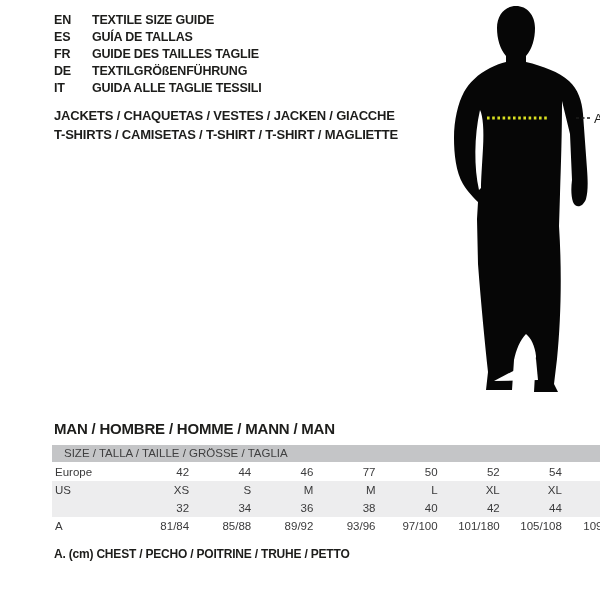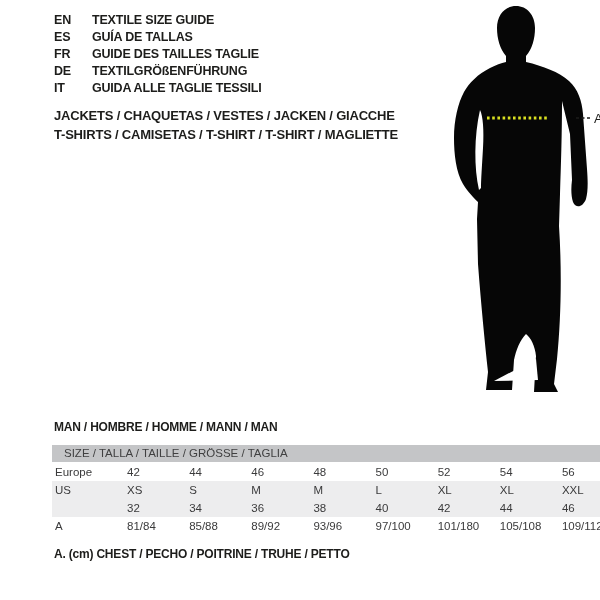--- a/index.html
+++ b/index.html
@@ -12,29 +12,29 @@
   .lang-row { display:flex; height:17px; line-height:17px;
               font-weight:bold; font-size:12.5px; letter-spacing:-0.2px; }
   .lang-code { width:38px; }
   
   .categories { position:absolute; left:22px; top:106px;
                 font-weight:bold; font-size:13px; line-height:19px; letter-spacing:-0.2px; }
   
   .figure { position:absolute; left:418px; top:4px; width:160px; height:390px; }
   
   .section-title { position:absolute; left:22px; top:420px;
-                   font-weight:bold; font-size:12px; letter-spacing:-0.2px; }
+                   font-weight:bold; font-size:15px; letter-spacing:-0.2px; }
   
   .size-table { position:absolute; left:20px; top:445px; width:572px; font-size:11.5px; color:#3a3a3b; }
   .table-header { height:17px; line-height:17px; background:#c4c5c7;
                   padding-left:12px; color:#404041; margin-bottom:1px; }
   .t-row { display:flex; height:18px; line-height:18px; }
   .t-row.shade { background:#ededee; }
   .t-label { width:72px; padding-left:3px; }
-  .t-cell { flex:1; text-align:left; }
+  .t-cell { flex:1; text-align:right; }
   
   .footnote { position:absolute; left:22px; top:547px;
               font-weight:bold; font-size:12px; letter-spacing:-0.2px; }
 </style>
 </head>
 <body>
 
 <div class="page">
 
   <div class="lang-list">
@@ -77,21 +77,21 @@
   <div class="section-title">MAN / HOMBRE / HOMME / MANN / MAN</div>
 
   <div class="size-table">
     <div class="table-header">SIZE / TALLA / TAILLE / GRÖSSE / TAGLIA</div>
 
     <div class="t-row">
       <span class="t-label">Europe</span>
       <span class="t-cell">42</span>
       <span class="t-cell">44</span>
       <span class="t-cell">46</span>
-      <span class="t-cell">48</span>
+      <span class="t-cell">77</span>
       <span class="t-cell">50</span>
       <span class="t-cell">52</span>
       <span class="t-cell">54</span>
       <span class="t-cell">56</span>
     </div>
 
     <div class="t-row shade">
       <span class="t-label">US</span>
       <span class="t-cell">XS</span>
       <span class="t-cell">S</span>

